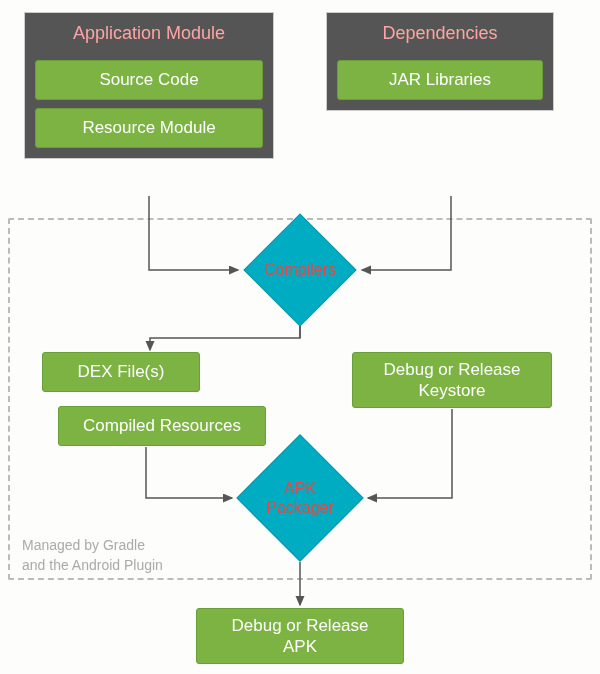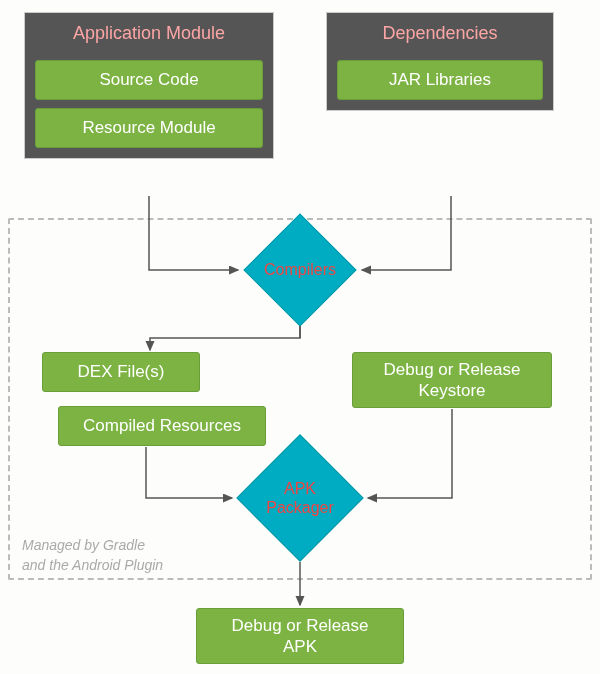--- a/index.html
+++ b/index.html
@@ -72,21 +72,20 @@
     font-weight: 400;
   }
   .dashed {
     position: absolute;
     border: 2px dashed #bbb;
     border-radius: 2px;
   }
   .dashed-label {
     position: absolute;
     color: #aaa;
-    font-style: italic;
     font-size: 14px;
     line-height: 1.4;
   }
   svg.arrows {
     position: absolute;
     left: 0; top: 0;
     width: 600px; height: 674px;
     pointer-events: none;
   }
   .arrow { stroke: #555; stroke-width: 1.5; fill: none; }

